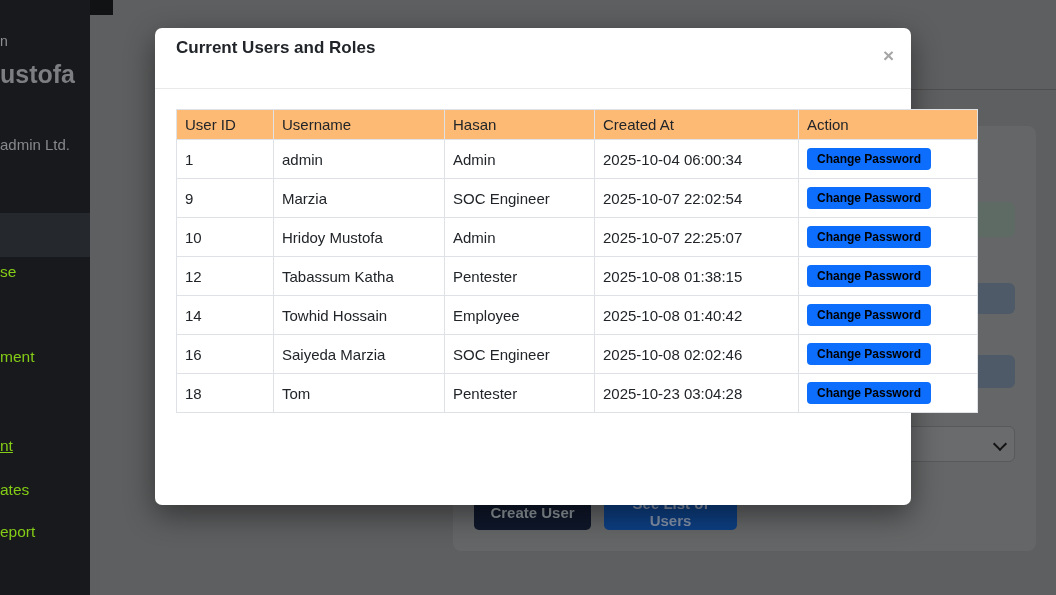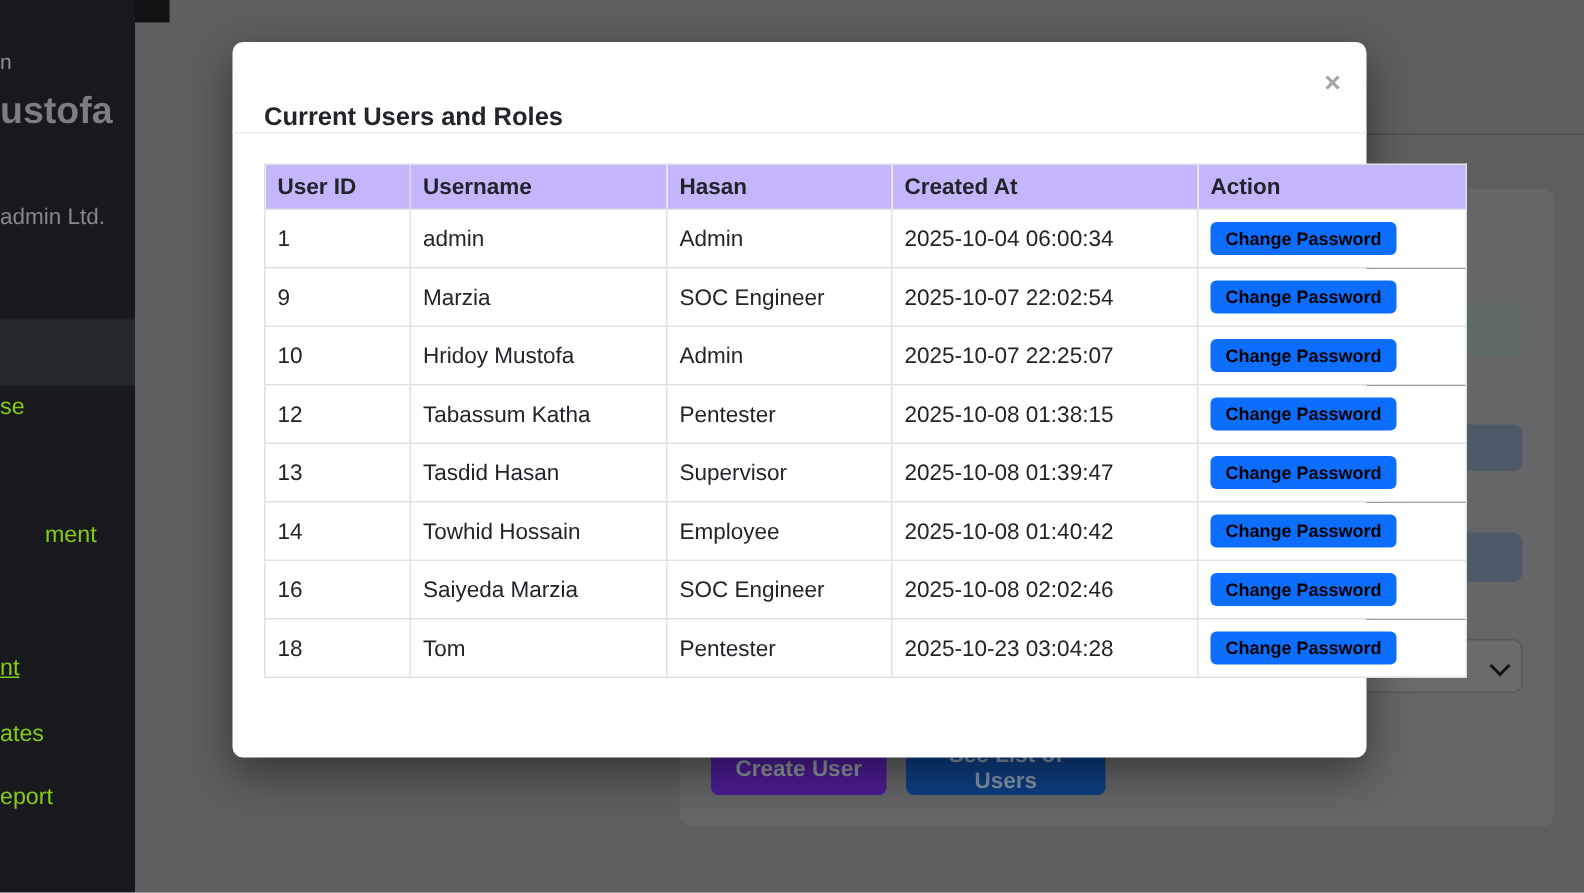--- a/index.html
+++ b/index.html
@@ -13,43 +13,43 @@
   .page-title{position:absolute;left:118px;top:24px;font-size:31px;font-weight:bold;color:#181c21;}
   .title-rule{position:absolute;left:118px;top:89px;width:938px;height:1px;background:#4e4e4e;}
   .form-card{position:absolute;left:363px;top:126px;width:583px;height:425px;background:#656667;border-radius:8px;}
   .bg-alert{position:absolute;left:385px;top:202px;width:540px;height:35px;border-radius:6px;background:#5e6a64;}
   .bg-input{position:absolute;left:385px;width:540px;border-radius:6px;background:#4f5a68;}
   .bg-input.one{top:283px;height:31px;}
   .bg-input.two{top:355px;height:33px;}
   .bg-select{position:absolute;left:385px;top:426px;width:540px;height:36px;border-radius:6px;background:#6a6b6d;border:1px solid #58595a;box-sizing:border-box;}
   .bg-select .chev{position:absolute;right:9px;top:12px;width:8px;height:8px;border-right:2px solid #141414;border-bottom:2px solid #141414;transform:rotate(45deg);}
   .bg-btn{position:absolute;top:494px;height:36px;border:none;border-radius:5px;font-size:15px;font-weight:bold;font-family:inherit;}
-  .bg-btn.create{left:384px;width:117px;background:#4c1d95;color:#8f989c;}
+  .bg-btn.create{left:384px;width:117px;background:#0f172a;color:#8f989c;}
   .bg-btn.list{left:514px;width:133px;background:#0d3f83;color:#8794ab;}
   
   .sidebar{position:absolute;left:0;top:0;width:90px;height:595px;background:#17191c;overflow:hidden;}
   .top-notch{position:absolute;left:90px;top:0;width:23px;height:15px;background:#101214;}
   .sb-frag{position:absolute;left:0;color:#8e9093;white-space:nowrap;}
   .sb-n{top:33px;font-size:14px;}
   .sb-brand{top:60px;font-size:25px;font-weight:bold;color:#7c7e81;}
   .sb-company{top:136px;font-size:15px;color:#86888b;}
   .sb-active{position:absolute;left:0;top:213px;width:90px;height:44px;background:#25282d;}
   .sb-item{position:absolute;left:0;font-size:15.5px;color:#84cc16;white-space:nowrap;}
-  .sb-i0{top:263px;} .sb-i1{top:348px;margin-left:30px;} .sb-i2{top:437px;text-decoration:underline;} .sb-i3{top:481px;} .sb-i4{top:523px;}
+  .sb-i0{top:263px;} .sb-i1{top:348px;} .sb-i2{top:437px;text-decoration:underline;} .sb-i3{top:481px;} .sb-i4{top:523px;}
   
   .modal{position:absolute;left:155px;top:28px;width:756px;height:477px;background:#ffffff;
          border-radius:7px;box-shadow:0 10px 30px rgba(0,0,0,0.45);box-sizing:border-box;}
   .modal-header{position:relative;height:61px;border-bottom:1px solid #e9e9e9;box-sizing:border-box;}
-  .modal-title{position:absolute;left:21px;top:40px;font-size:17px;font-weight:bold;color:#212529;}
+  .modal-title{position:absolute;left:21px;top:10px;font-size:17px;font-weight:bold;color:#212529;}
   .modal-close{position:absolute;right:17px;top:18px;border:none;background:none;cursor:pointer;
                font-size:19px;font-weight:bold;color:#a6a6a6;font-family:inherit;line-height:1;padding:0;}
   .modal-body{padding:20px 19px 0 21px;}
   table.users{border-collapse:collapse;width:716px;font-size:15px;color:#212529;table-layout:fixed;}
   table.users th,table.users td{border:1px solid #dee2e6;padding:0 8px;text-align:left;overflow:hidden;white-space:nowrap;}
-  table.users th{background:#c4b5fd;height:29px;font-weight:bold;}
+  table.users th{background:#fdba74;height:29px;font-weight:normal;}
   table.users td{height:38px;background:#ffffff;}
   .c0{width:80px;} .c1{width:154px;} .c2{width:133px;} .c3{width:187px;margin-top:32px;} .c4{width:162px;}
   .cp-btn{background:#0d6efd;color:#000000;border:none;border-radius:4px;
           font-size:12px;font-weight:bold;font-family:inherit;padding:4px 10px;cursor:pointer;}
 </style>
 </head>
 <body>
 
 <div class="backdrop">
   <div class="page-title">Cr</div>
@@ -118,27 +118,20 @@
             <td class="c4"><button class="cp-btn">Change Password</button></td>
           </tr>
           <tr>
             <td class="c0">12</td>
             <td class="c1">Tabassum Katha</td>
             <td class="c2">Pentester</td>
             <td class="c3">2025-10-08 01:38:15</td>
             <td class="c4"><button class="cp-btn">Change Password</button></td>
           </tr>
           <tr>
-            <td class="c0">13</td>
-            <td class="c1">Tasdid Hasan</td>
-            <td class="c2">Supervisor</td>
-            <td class="c3">2025-10-08 01:39:47</td>
-            <td class="c4"><button class="cp-btn">Change Password</button></td>
-          </tr>
-          <tr>
             <td class="c0">14</td>
             <td class="c1">Towhid Hossain</td>
             <td class="c2">Employee</td>
             <td class="c3">2025-10-08 01:40:42</td>
             <td class="c4"><button class="cp-btn">Change Password</button></td>
           </tr>
           <tr>
             <td class="c0">16</td>
             <td class="c1">Saiyeda Marzia</td>
             <td class="c2">SOC Engineer</td>

